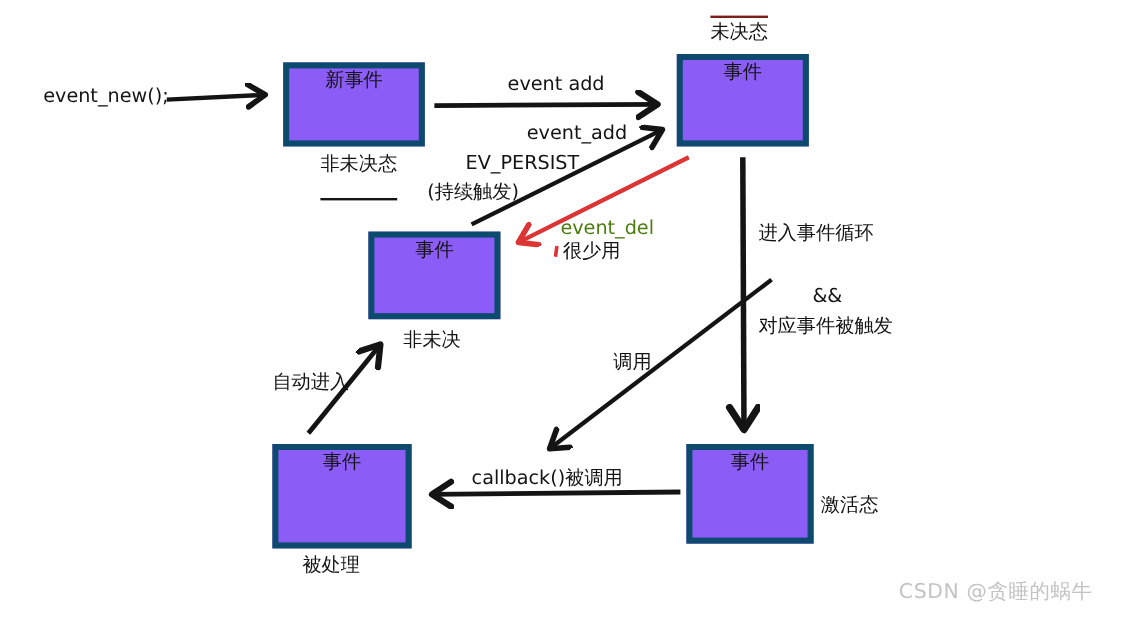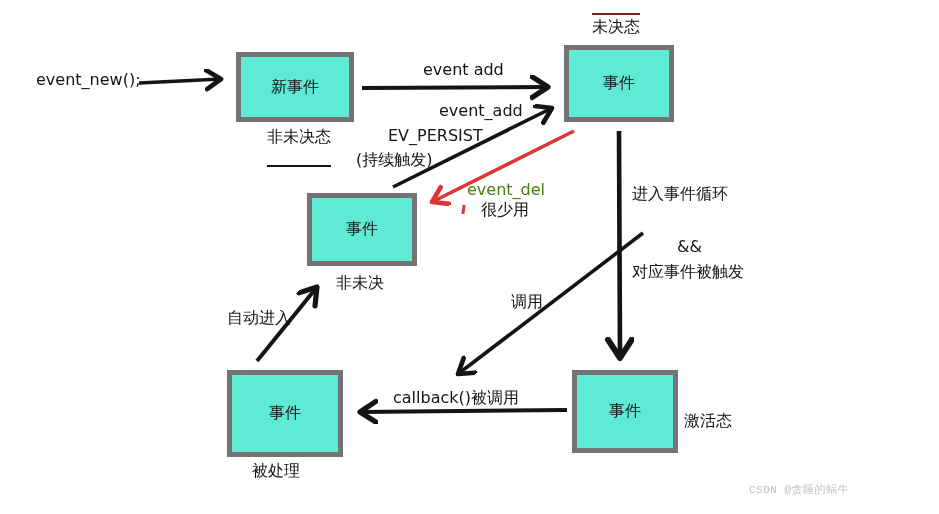--- a/index.html
+++ b/index.html
@@ -8,29 +8,29 @@
     width:939px;height:514px;
     background:#ffffff;
     font-family:"DejaVu Sans","Liberation Sans",sans-serif;
     color:#141414;
     overflow:hidden;
   }
   .arrows{position:absolute;left:0;top:0;width:939px;height:514px;}
   .lbl{position:absolute;white-space:nowrap;font-size:16px;line-height:1.15;}
   .box{
     position:absolute;
-    border:5px solid #737373;
-    background:#5eead4;
-    display:flex;align-items:center;justify-content:center;
+    border:5px solid #0c4a6e;
+    background:#8b5cf6;
+    display:flex;justify-content:center;
     font-size:16px;
   }
   .u{border-bottom:2px solid #141414;padding-bottom:19px;}
   .o{border-top:2px solid #7f1d1d;padding-top:2px;}
   .red{color:#4d7c0f;}
-  .wm{color:#c3c3c3;font-size:11px;letter-spacing:0.5px;font-family:Liberation Mono, monospace;}
+  .wm{color:#c3c3c3;font-size:17px;letter-spacing:0.5px;}
   .tick{position:absolute;width:3px;height:9px;background:#dc3536;transform:rotate(8deg);}
 </style>
 </head>
 <body>
 
 <div class="canvas">
 
   <svg class="arrows" viewBox="0 0 939 514" xmlns="http://www.w3.org/2000/svg">
     <defs>
       <marker id="ahb" markerWidth="7" markerHeight="7" refX="4.6" refY="3" orient="auto" markerUnits="strokeWidth">
@@ -72,21 +72,21 @@
   <div class="lbl" style="left:684px;top:412px;">激活态</div>
   <div class="lbl" style="left:252px;top:462px;">被处理</div>
 
   <div class="lbl" style="left:36px;top:71px;">event_new();</div>
   <div class="lbl" style="left:423px;top:61px;">event add</div>
   <div class="lbl" style="left:439px;top:102px;">event_add</div>
   <div class="lbl" style="left:388px;top:127px;">EV_PERSIST</div>
   <div class="lbl" style="left:356px;top:151px;">(持续触发)</div>
   <div class="lbl red" style="left:467px;top:181px;">event_del</div>
   <div class="tick" style="left:462px;top:205px;"></div>
-  <div class="lbl" style="left:481px;top:201px;">很少用</div>
+  <div class="lbl" style="left:469px;top:201px;font-family:Liberation Mono, monospace;">很少用</div>
 
   <div class="lbl" style="left:632px;top:185px;">进入事件循环</div>
   <div class="lbl" style="left:677px;top:238px;">&amp;&amp;</div>
   <div class="lbl" style="left:632px;top:263px;">对应事件被触发</div>
 
   <div class="lbl" style="left:511px;top:293px;">调用</div>
   <div class="lbl" style="left:227px;top:309px;">自动进入</div>
   <div class="lbl" style="left:393px;top:389px;">callback()被调用</div>
 
   <div class="lbl wm" style="left:749px;top:484px;">CSDN @贪睡的蜗牛</div>

